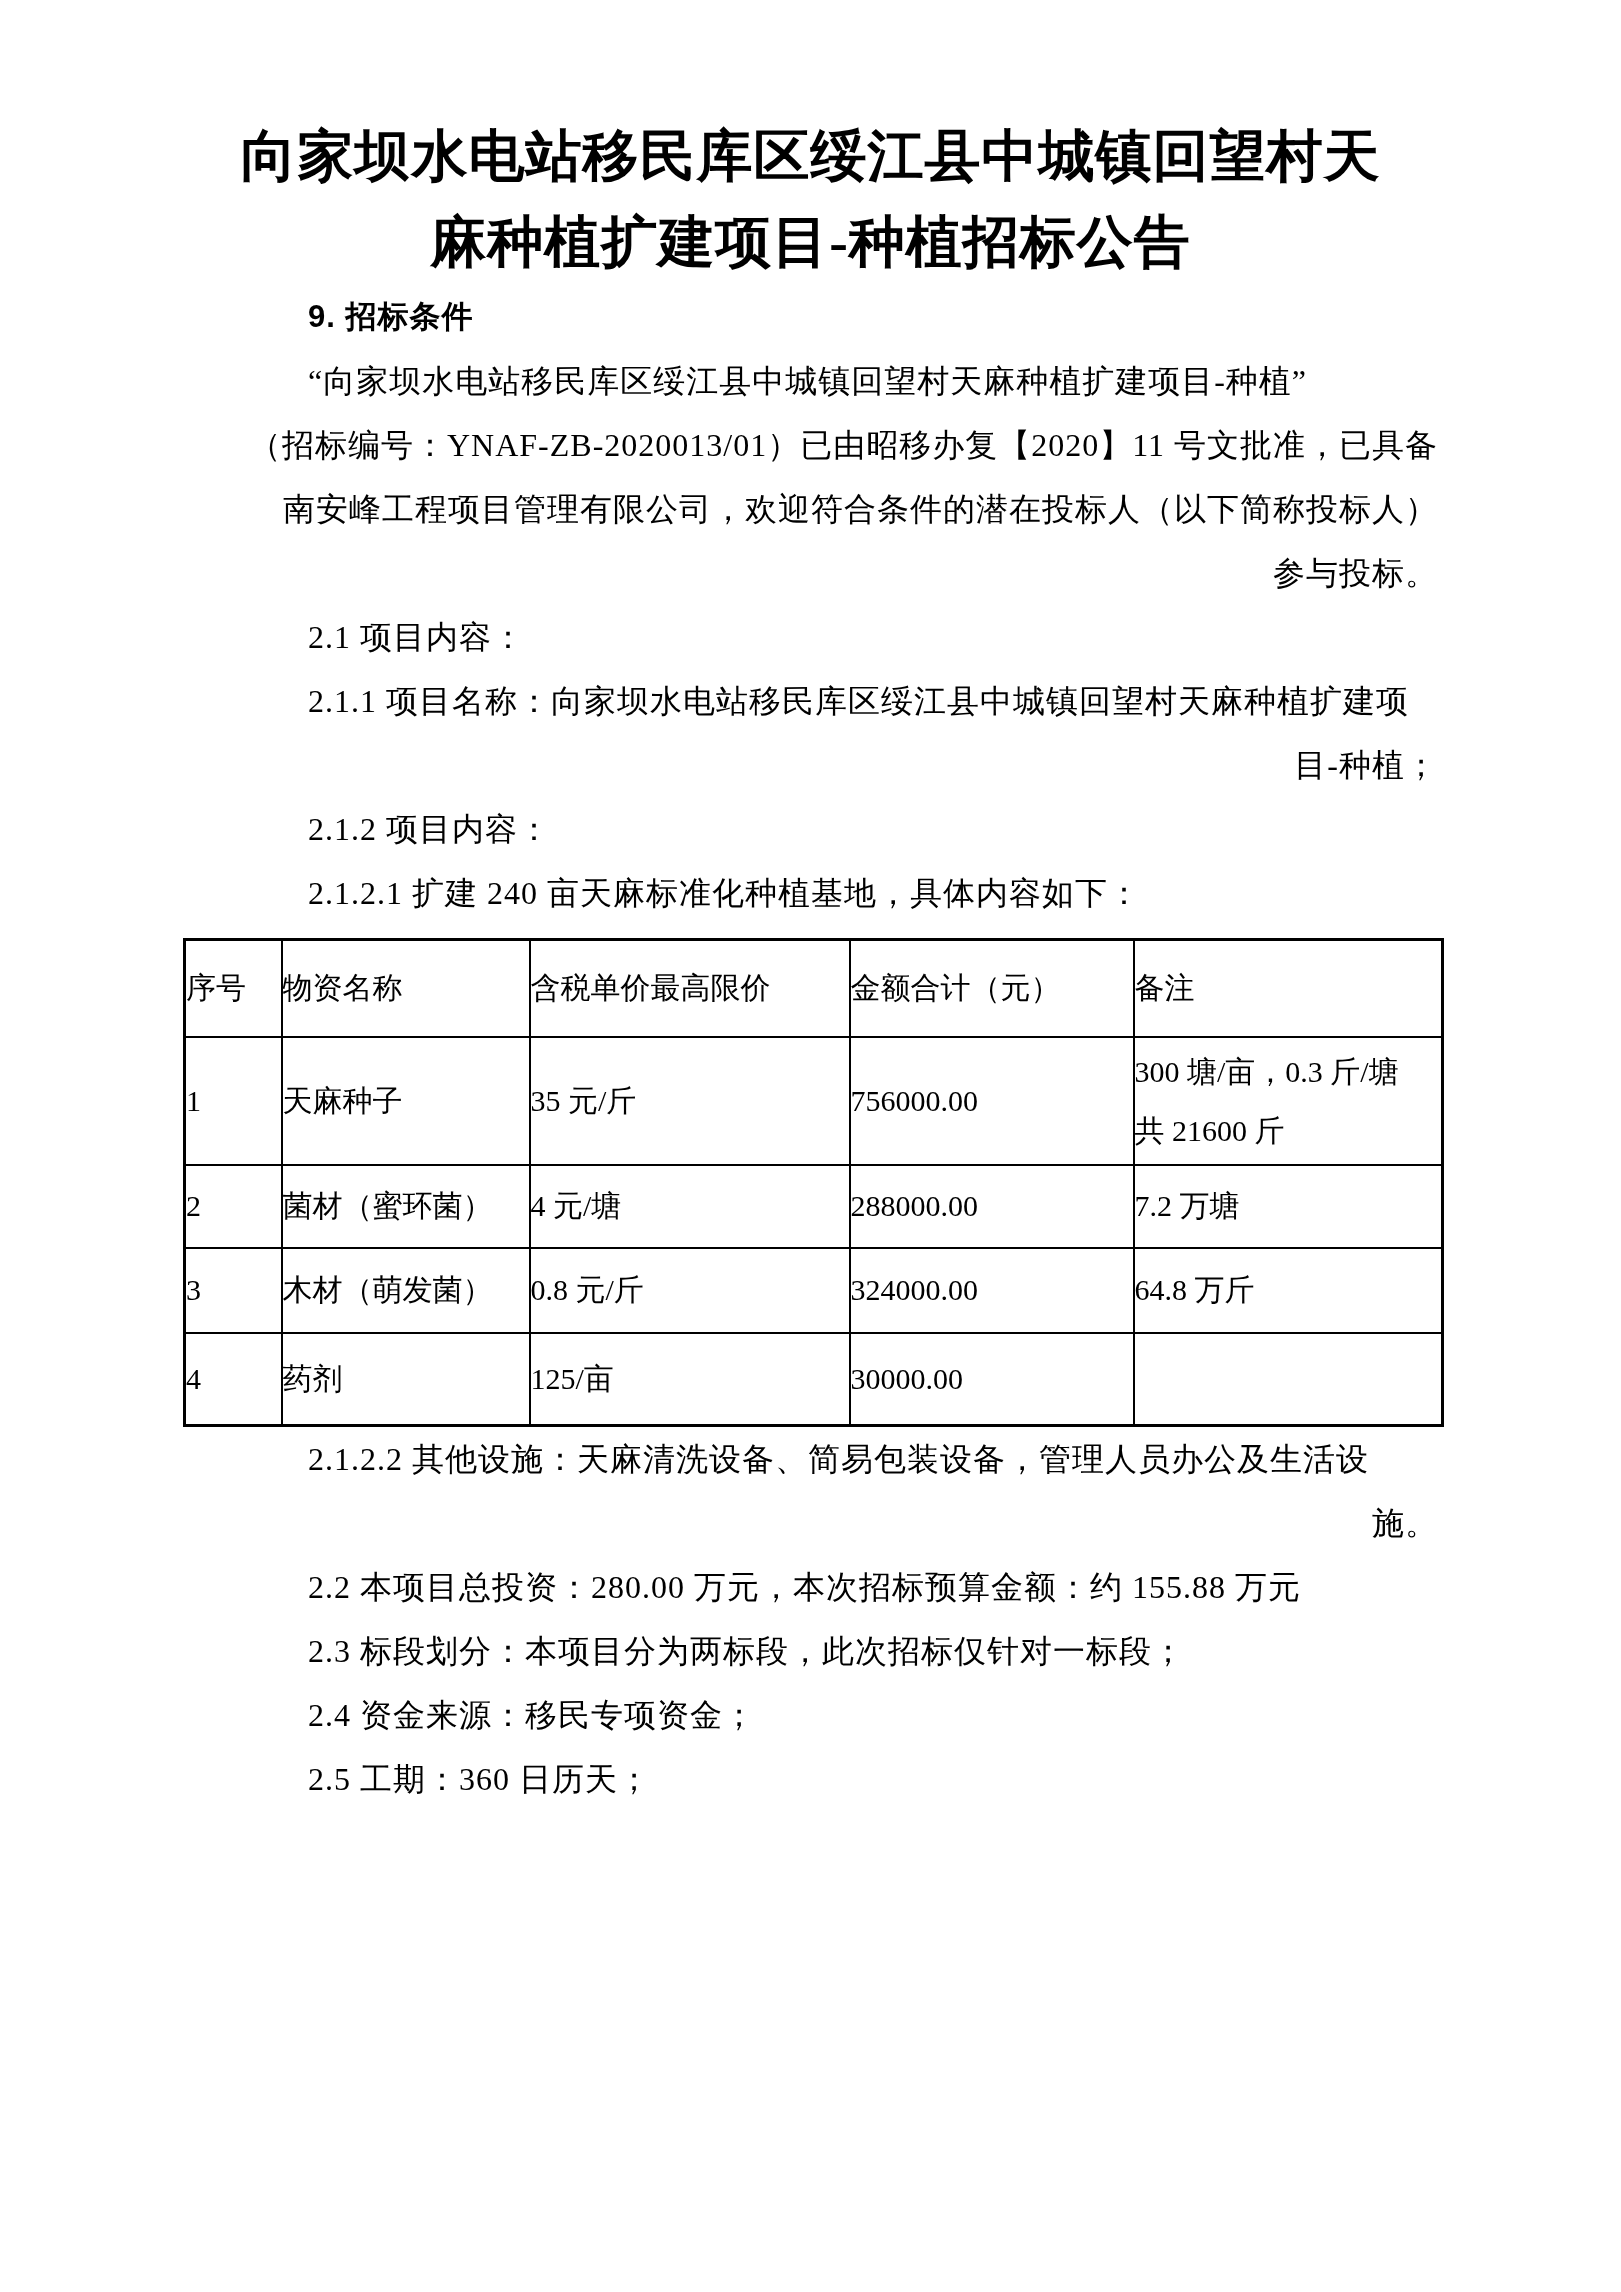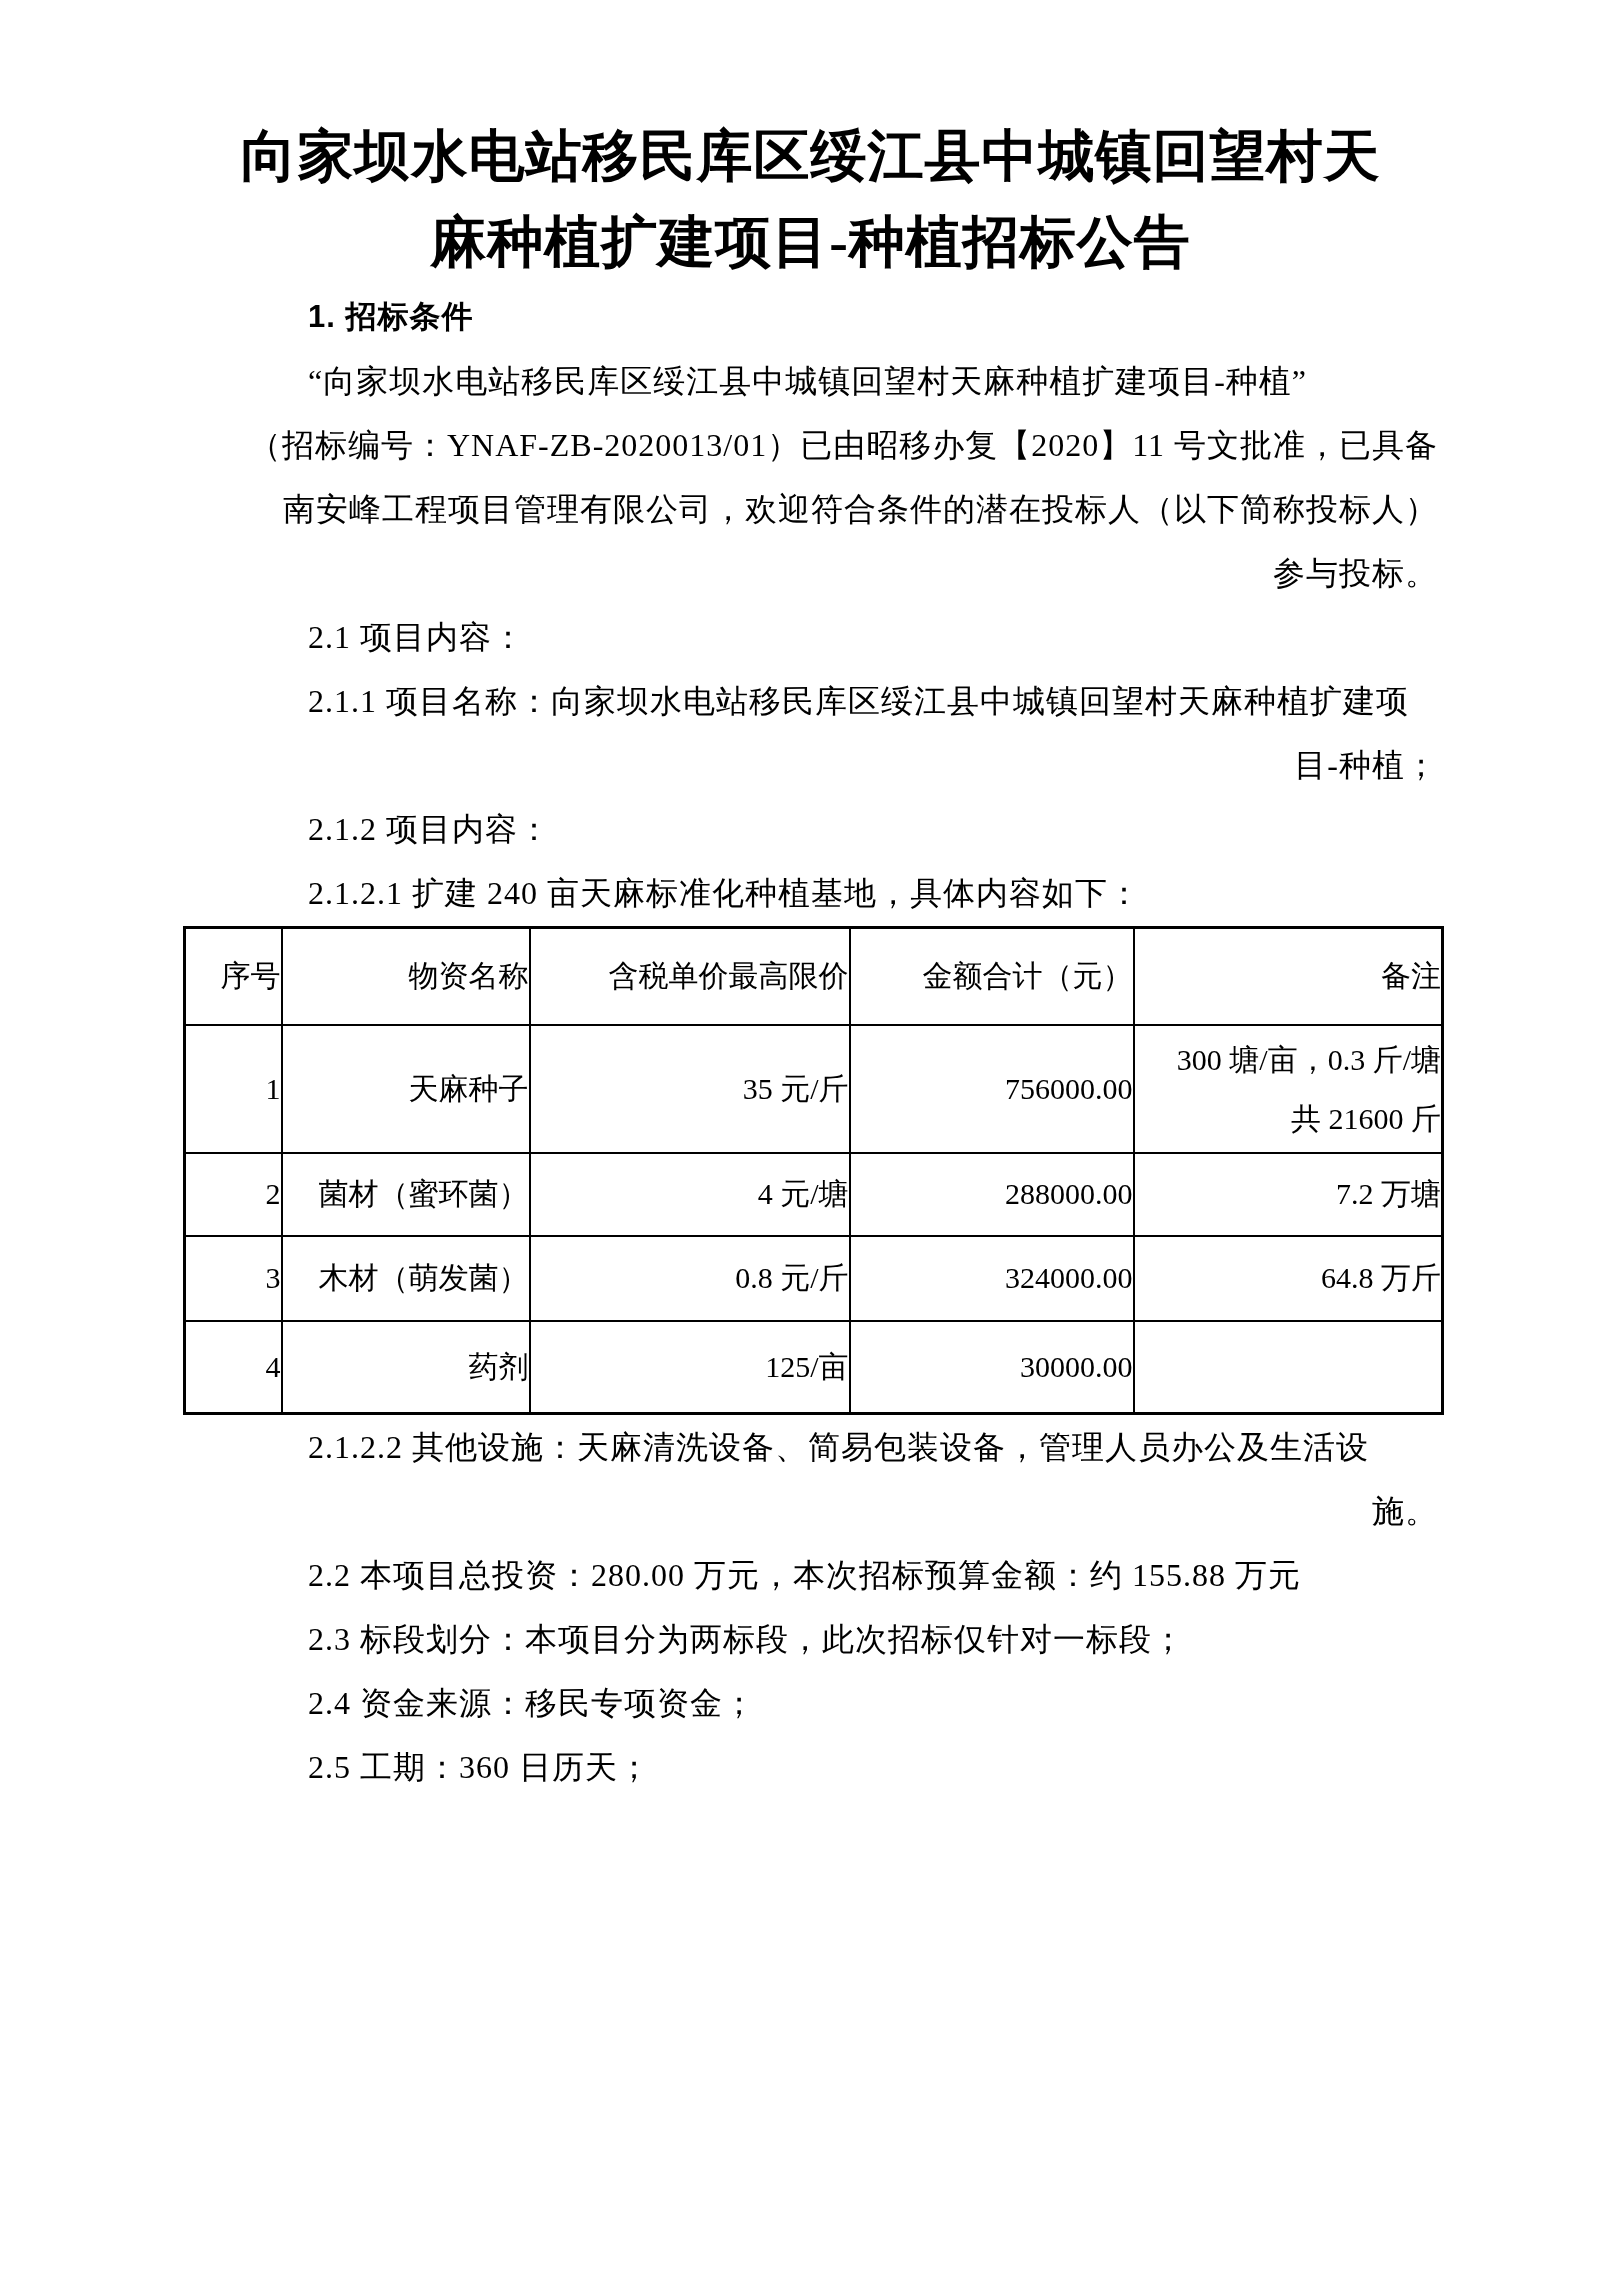--- a/index.html
+++ b/index.html
@@ -33,25 +33,25 @@
     font-family: "Liberation Sans", "DejaVu Sans", sans-serif;
     font-size: 31px;
     padding-left: 63px;
   }
   .indent { padding-left: 63px; }
   .flush { padding-left: 0; text-align: right; }
   .doc-table {
     border-collapse: collapse;
     table-layout: fixed;
     margin-left: -62px;
-    margin-top: 1px;
+    margin-top: 13px;
     width: 1258px;
     font-size: 30px;
     letter-spacing: 0;
-    text-align: right;
+    text-align: left;
   }
   .doc-table td {
     border: 2.9px solid #000000;
     padding: 0;
     vertical-align: middle;
     overflow: hidden;
   }
   .doc-table { border: 3.9px solid #000000; }
   .doc-table tr { height: 93px; }
   .doc-table tr.hdr-row { height: 97px; }
@@ -66,21 +66,21 @@
 
 <div class="page">
 
   <div class="title-block">
     <div class="title-line">向家坝水电站移民库区绥江县中城镇回望村天</div>
     <div class="title-line">麻种植扩建项目-种植招标公告</div>
   </div>
 
   <div class="content">
 
-    <div class="line heading">1. 招标条件</div>
+    <div class="line heading">9. 招标条件</div>
     <div class="line indent">“向家坝水电站移民库区绥江县中城镇回望村天麻种植扩建项目-种植”</div>
     <div class="line flush">（招标编号：YNAF-ZB-2020013/01）已由昭移办复【2020】11 号文批准，已具备</div>
     <div class="line flush">南安峰工程项目管理有限公司，欢迎符合条件的潜在投标人（以下简称投标人）</div>
     <div class="line flush">参与投标。</div>
 
     <div class="line indent">2.1 项目内容：</div>
     <div class="line indent">2.1.1 项目名称：向家坝水电站移民库区绥江县中城镇回望村天麻种植扩建项</div>
     <div class="line flush">目-种植；</div>
     <div class="line indent">2.1.2 项目内容：</div>
     <div class="line indent">2.1.2.1 扩建 240 亩天麻标准化种植基地，具体内容如下：</div>

